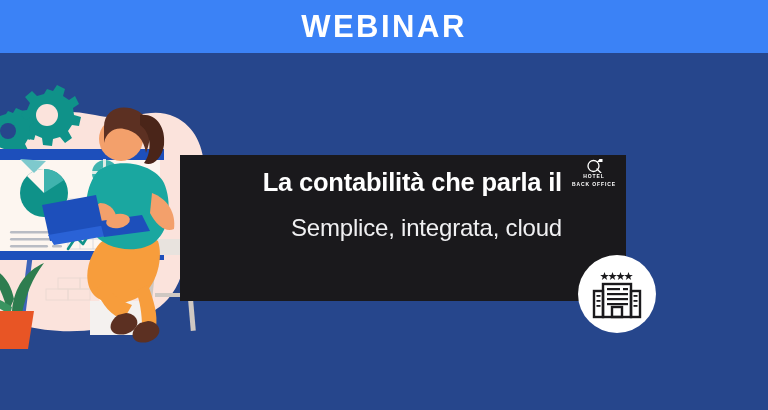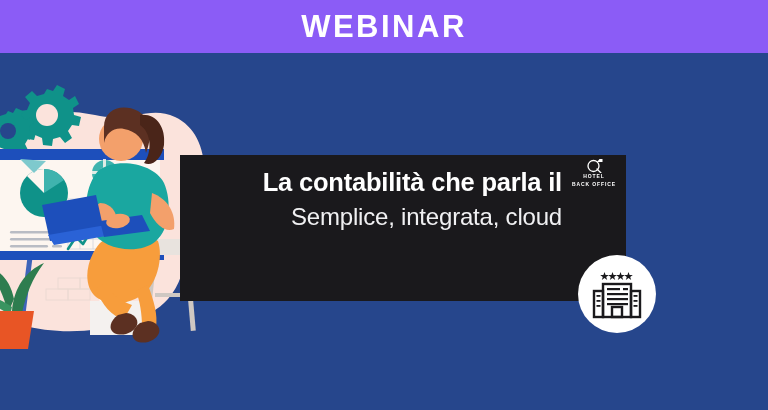--- a/index.html
+++ b/index.html
@@ -16,21 +16,21 @@
     height: 410px;
     overflow: hidden;
     background: #26468c;
   }
   
   #top-bar {
     position: absolute;
     left: 0; top: 0;
     width: 768px;
     height: 53px;
-    background: #8b5cf6;
+    background: #3b82f6;
     display: flex;
     align-items: center;
     justify-content: center;
     z-index: 30;
     text-align: right;
   }
   #top-bar-label {
     color: #ffffff;
     font-size: 31px;
     font-weight: bold;
@@ -83,21 +83,21 @@
     line-height: 1.17;
     font-family: "Liberation Sans", sans-serif;
     letter-spacing: -0.2px;
     white-space: nowrap;
   }
   #subhead {
     color: #f0f0f2;
     font-size: 24px;
     font-weight: normal;
     line-height: 1.3;
-    margin-top: 3px;
+    margin-top: 14px;
     font-family: "Liberation Sans", sans-serif;
     letter-spacing: -0.2px;
     white-space: nowrap;
   }
   
   #brand-logo {
     position: absolute;
     left: 569px;
     top: 158px;
     width: 50px;

